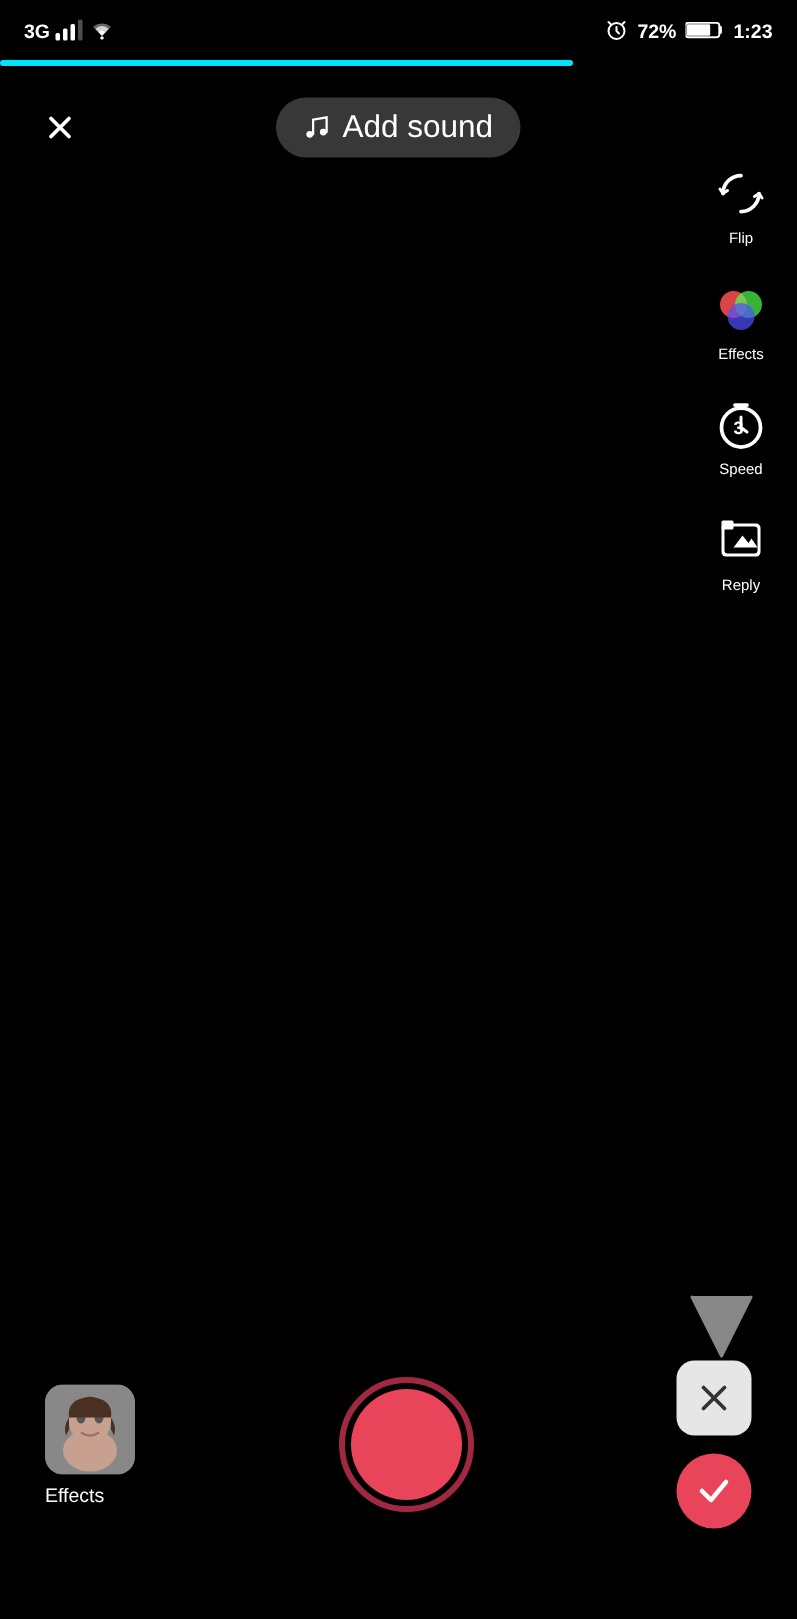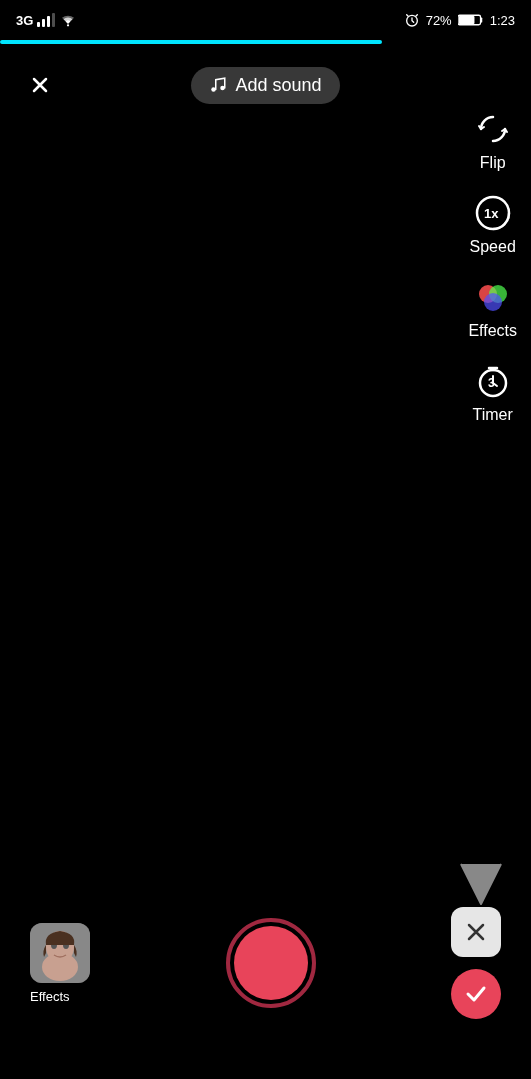--- a/index.html
+++ b/index.html
@@ -31,21 +31,21 @@
       color: #fff;
       font-size: 13px;
       font-weight: 600;
     }
     .status-right {
       display: flex;
       align-items: center;
       gap: 6px;
       color: #fff;
       font-size: 13px;
-      font-weight: 400;
+      font-weight: 700;
     }
 
     
     .progress-bar {
       position: absolute;
       top: 40px;
       left: 0;
       height: 4px;
       background: #00e5ff;
       border-radius: 2px;
@@ -65,21 +65,21 @@
       z-index: 100;
     }
 
     
     .add-sound-btn {
       background: rgba(80,80,80,0.7);
       border: none;
       border-radius: 20px;
       padding: 8px 18px;
       color: #fff;
-      font-size: 18px;
+      font-size: 21px;
       display: flex;
       align-items: center;
       gap: 8px;
       cursor: pointer;
     }
 
     
     .close-btn {
       background: none;
       border: none;
@@ -117,21 +117,21 @@
     .sidebar-icon {
       width: 46px;
       height: 46px;
       display: flex;
       align-items: center;
       justify-content: center;
     }
 
     .sidebar-label {
       color: #fff;
-      font-size: 16px;
+      font-size: 10px;
       text-align: left;
       font-weight: 500;
     }
 
     
     .bottom-controls {
       position: absolute;
       bottom: 60px;
       left: 0; right: 0;
       display: flex;
@@ -305,30 +305,20 @@
       <svg width="40" height="40" viewBox="0 0 40 40" fill="white">
         <path d="M8 20c0-6.6 5.4-12 12-12" stroke="white" stroke-width="2.5" fill="none" stroke-linecap="round"></path>
         <path d="M32 20c0 6.6-5.4 12-12 12" stroke="white" stroke-width="2.5" fill="none" stroke-linecap="round"></path>
         <path d="M6 17l2 3 3-2" stroke="white" stroke-width="2" fill="none" stroke-linecap="round" stroke-linejoin="round"></path>
         <path d="M34 23l-2-3-3 2" stroke="white" stroke-width="2" fill="none" stroke-linecap="round" stroke-linejoin="round"></path>
       </svg>
     </div>
     <span class="sidebar-label">Flip</span>
   </div>
 
-  <div class="sidebar-item">
-    <div class="sidebar-icon">
-      <svg width="42" height="42" viewBox="0 0 42 42" fill="none">
-        <circle cx="21" cy="21" r="16" stroke="white" stroke-width="2.5"></circle>
-        <text x="12" y="26" fill="white" font-size="13" font-weight="bold" font-family="sans-serif">1x</text>
-        <circle cx="21" cy="21" r="16" stroke="white" stroke-width="2.5" stroke-dasharray="25 75" stroke-dashoffset="0" opacity="0.5"></circle>
-      </svg>
-    </div>
-    <span class="sidebar-label">Speed</span>
-  </div>
 
   <div class="sidebar-item">
     <div class="sidebar-icon">
       <svg width="42" height="42" viewBox="0 0 42 42" fill="white">
         <circle cx="16" cy="18" r="9" fill="rgba(255,80,80,0.85)"></circle>
         <circle cx="26" cy="18" r="9" fill="rgba(80,255,80,0.7)"></circle>
         <circle cx="21" cy="26" r="9" fill="rgba(80,80,255,0.7)"></circle>
       </svg>
     </div>
     <span class="sidebar-label">Effects</span>
@@ -337,23 +327,34 @@
 
   <div class="sidebar-item">
     <div class="sidebar-icon">
       <svg width="42" height="42" viewBox="0 0 42 42" fill="none">
         <circle cx="21" cy="23" r="13" stroke="white" stroke-width="2.5"></circle>
         <path d="M21 10V8M17 8h8" stroke="white" stroke-width="2.5" stroke-linecap="round"></path>
         <text x="16" y="27" fill="white" font-size="12" font-weight="bold" font-family="sans-serif">3</text>
         <path d="M21 16v7l4 3" stroke="white" stroke-width="2" stroke-linecap="round"></path>
       </svg>
     </div>
-    <span class="sidebar-label">Timer</span>
-  </div>
-
+    <span class="sidebar-label">Speed</span>
+  </div>
+
+  <div class="sidebar-item">
+    <div class="sidebar-icon">
+      <svg width="42" height="42" viewBox="0 0 42 42" fill="white">
+        <rect x="8" y="10" width="26" height="22" rx="3" fill="white"></rect>
+        <rect x="10" y="12" width="22" height="18" rx="2" fill="#000"></rect>
+        <path d="M16 26l6-8 4 5 2-3 4 6H16z" fill="white"></path>
+        <rect x="8" y="8" width="8" height="6" rx="1" fill="white"></rect>
+      </svg>
+    </div>
+    <span class="sidebar-label">Reply</span>
+  </div>
 
 
 </div>
 
 <div class="down-arrow">
   <svg width="60" height="65" viewBox="0 0 60 65" fill="none">
     <path d="M10 15 L30 55 L50 15" fill="#888" stroke="#888" stroke-width="2" stroke-linejoin="round"></path>
   </svg>
 </div>
 

